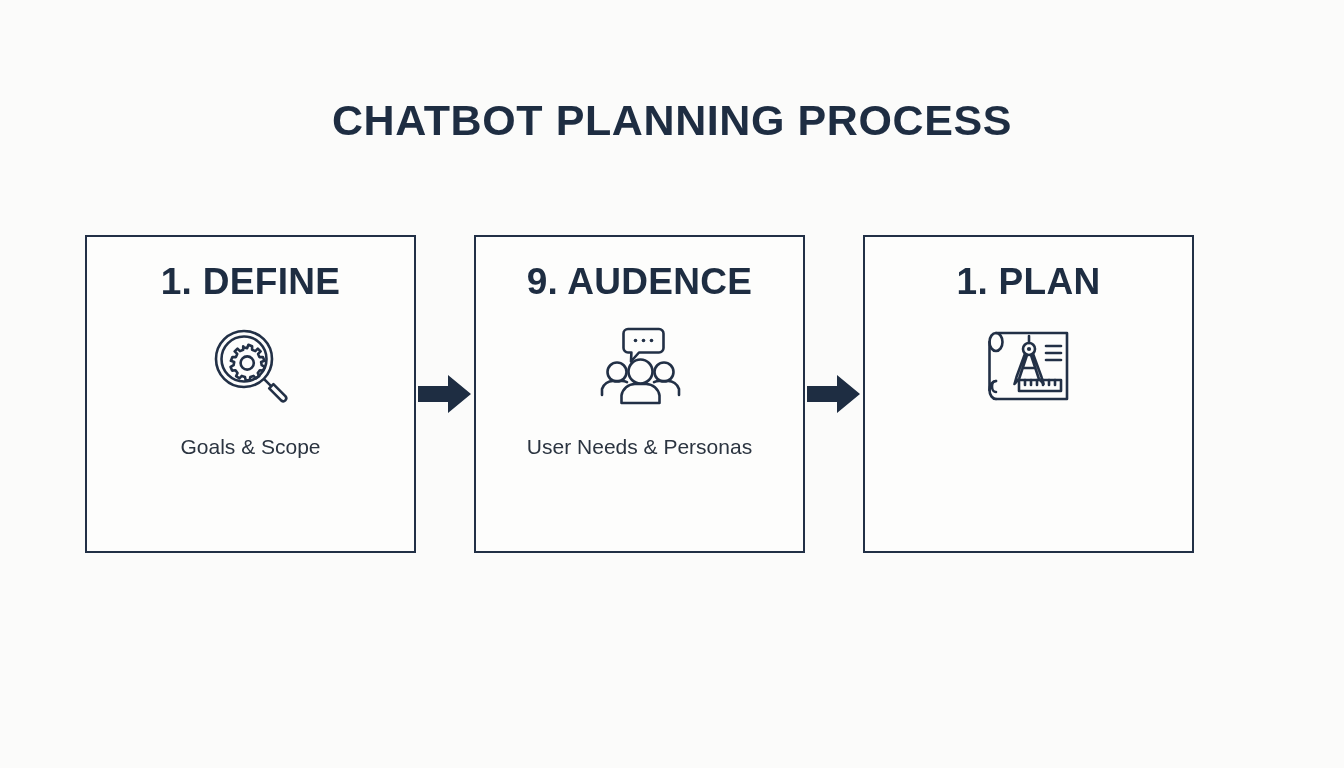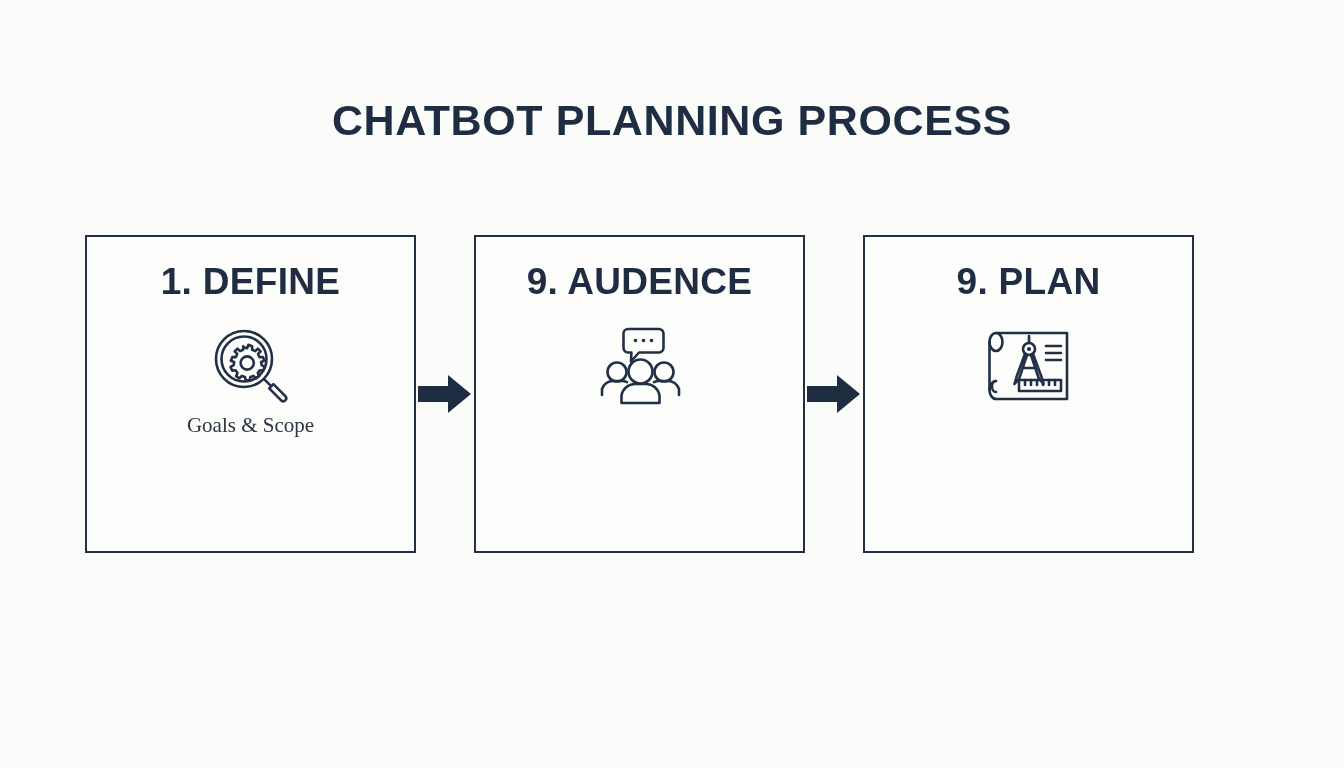--- a/index.html
+++ b/index.html
@@ -68,27 +68,27 @@
     margin-top: 16px;
     height: 92px;
     display: flex;
     align-items: center;
     justify-content: center;
   }
   .card-icon svg {
     display: block;
   }
   .card-caption {
+    margin-top: 22px;
     font-size: 21px;
     font-weight: normal;
     color: #2b3440;
     text-align: center;
     line-height: 1.28;
     width: 260px;
-    font-family: Liberation Serif, serif;
   }
   .arrow {
     width: 58px;
     height: 42px;
     display: flex;
     align-items: center;
     justify-content: center;
     flex: 0 0 auto;
   }
 </style>
@@ -131,30 +131,31 @@
           <circle cx="46.5" cy="17.5" r="1.8" fill="#223046" stroke="none"></circle>
           <circle cx="54.5" cy="17.5" r="1.8" fill="#223046" stroke="none"></circle>
           <circle cx="20" cy="49" r="9.5"></circle>
           <path d="M5 72 V66 A11.5 11.5 0 0 1 16.5 58 H25 A11.5 11.5 0 0 1 30 59.2"></path>
           <circle cx="67" cy="49" r="9.5"></circle>
           <path d="M82 72 V66 A11.5 11.5 0 0 0 70.5 58 H62 A11.5 11.5 0 0 0 57 59.2"></path>
           <circle cx="43.5" cy="48.5" r="12"></circle>
           <path d="M24.5 80 V72.5 A13.5 13.5 0 0 1 38 61 H49 A13.5 13.5 0 0 1 62.5 72.5 V80 Z"></path>
         </svg>
       </div>
+      <div class="card-caption">User Needs &amp; Personas</div>
     </div>
 
     <div class="arrow">
       <svg width="54" height="40" viewBox="0 0 54 40" fill="#1e2d42">
         <path d="M0 12 L30 12 L30 1 L53 20 L30 39 L30 28 L0 28 Z"></path>
       </svg>
     </div>
 
     <div class="card">
-      <div class="card-heading">9. PLAN</div>
+      <div class="card-heading">1. PLAN</div>
       <div class="card-icon">
         <svg width="92" height="78" viewBox="0 0 92 78" fill="none" stroke="#223046" stroke-width="2.6" stroke-linecap="round" stroke-linejoin="round">
           <path d="M13 6 H84 V72 H13"></path>
           <path d="M13 6 A6.5 9 0 0 0 13 24 A6.5 9 0 0 0 13 6 Z"></path>
           <path d="M6.5 15 V63"></path>
           <path d="M13 72 A6.5 9 0 0 1 13 54"></path>
           <path d="M13 54 A4 5.5 0 0 0 13 65"></path>
           <circle cx="46" cy="22" r="6"></circle>
           <circle cx="46" cy="22" r="2.1" fill="#223046" stroke="none"></circle>
           <path d="M46 16 V9"></path>

